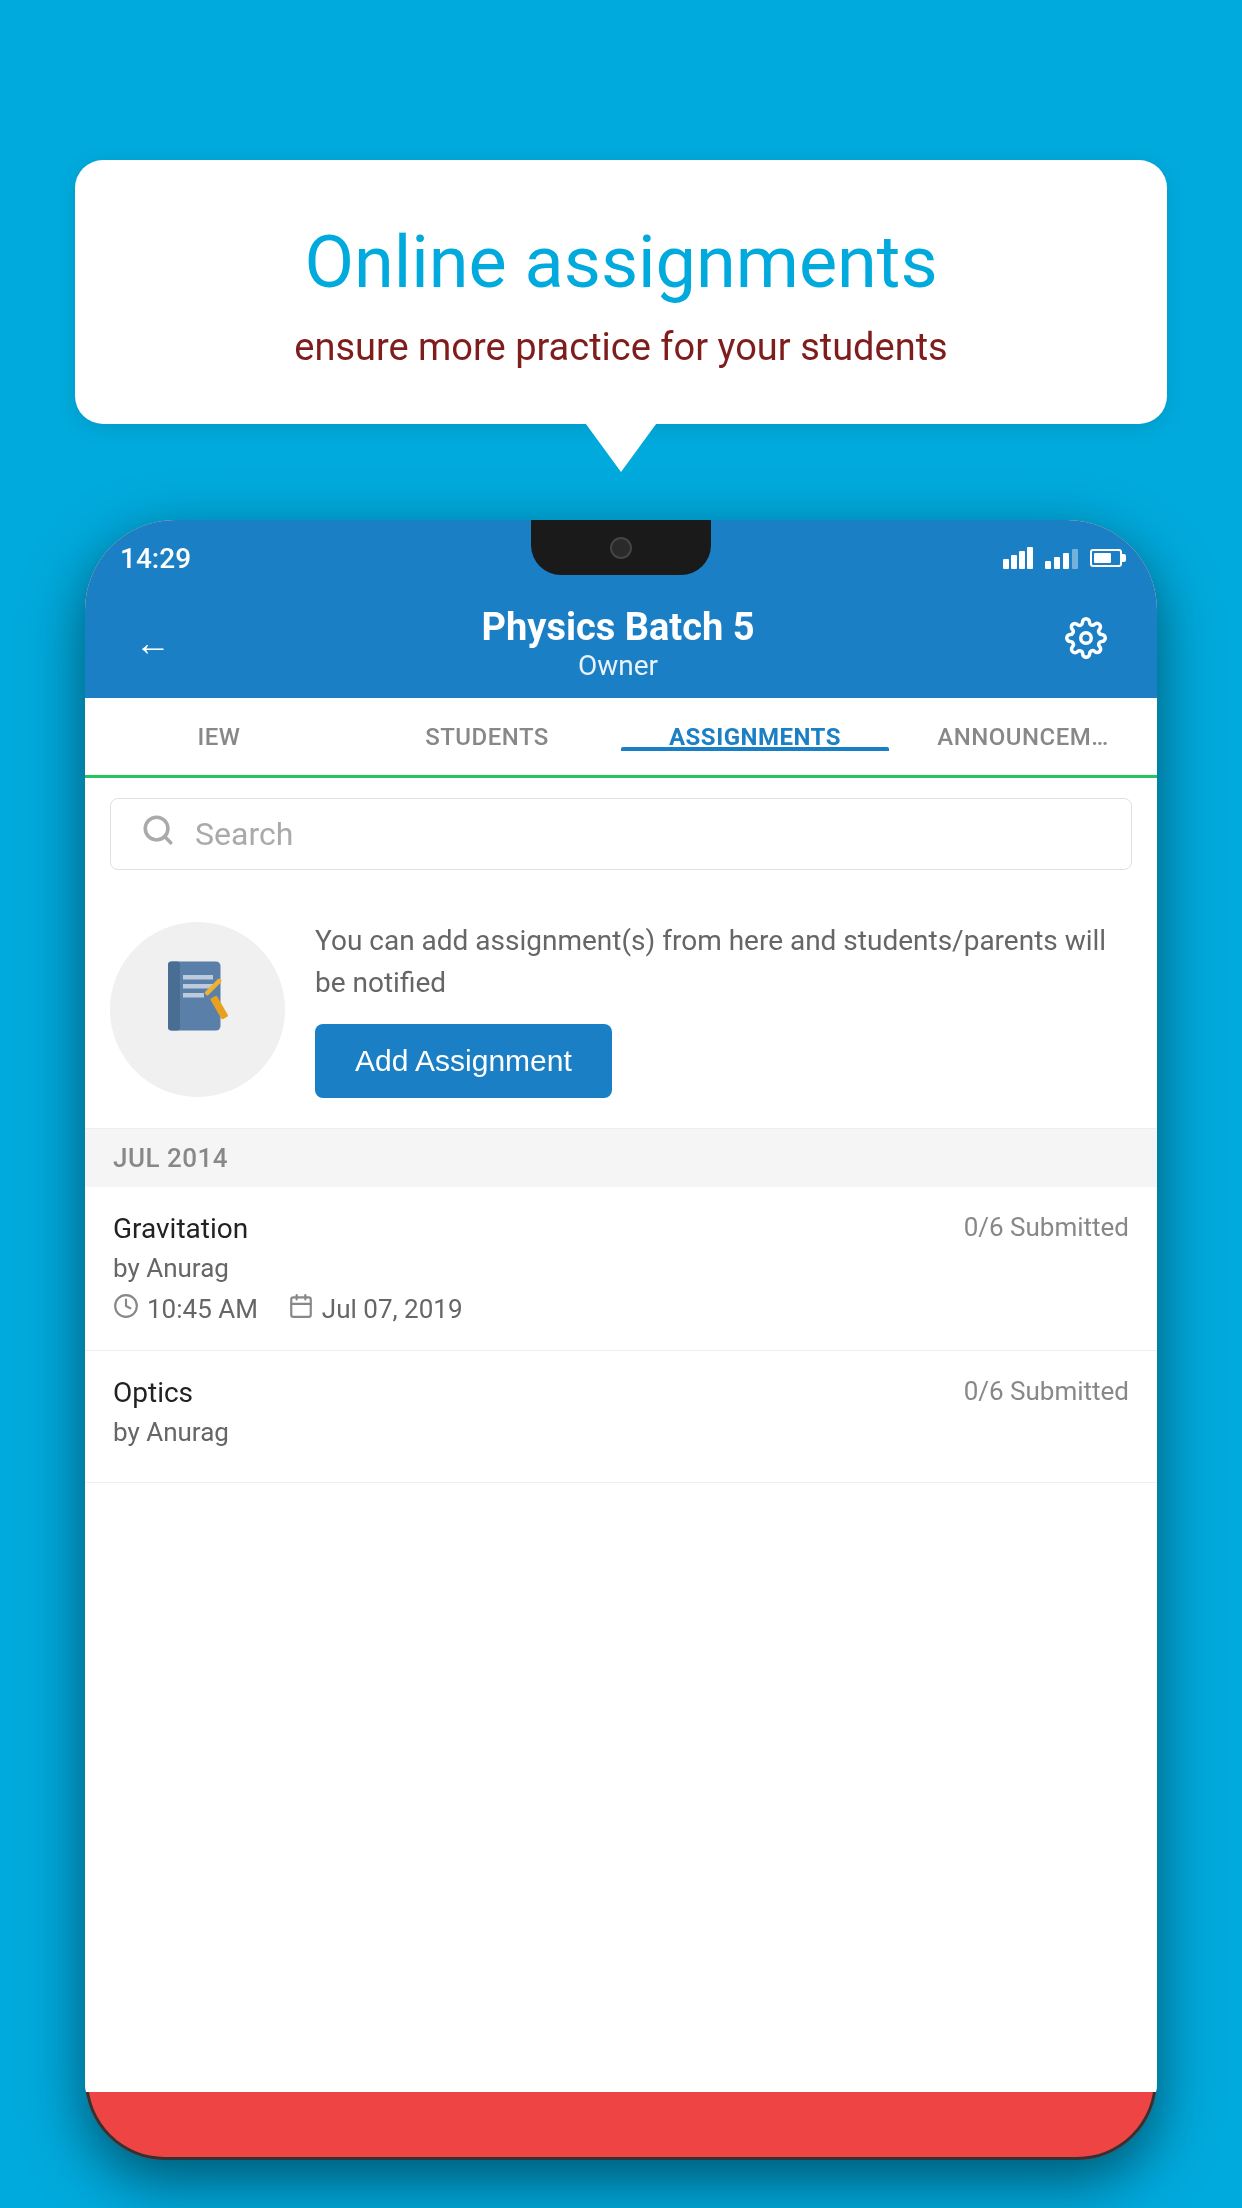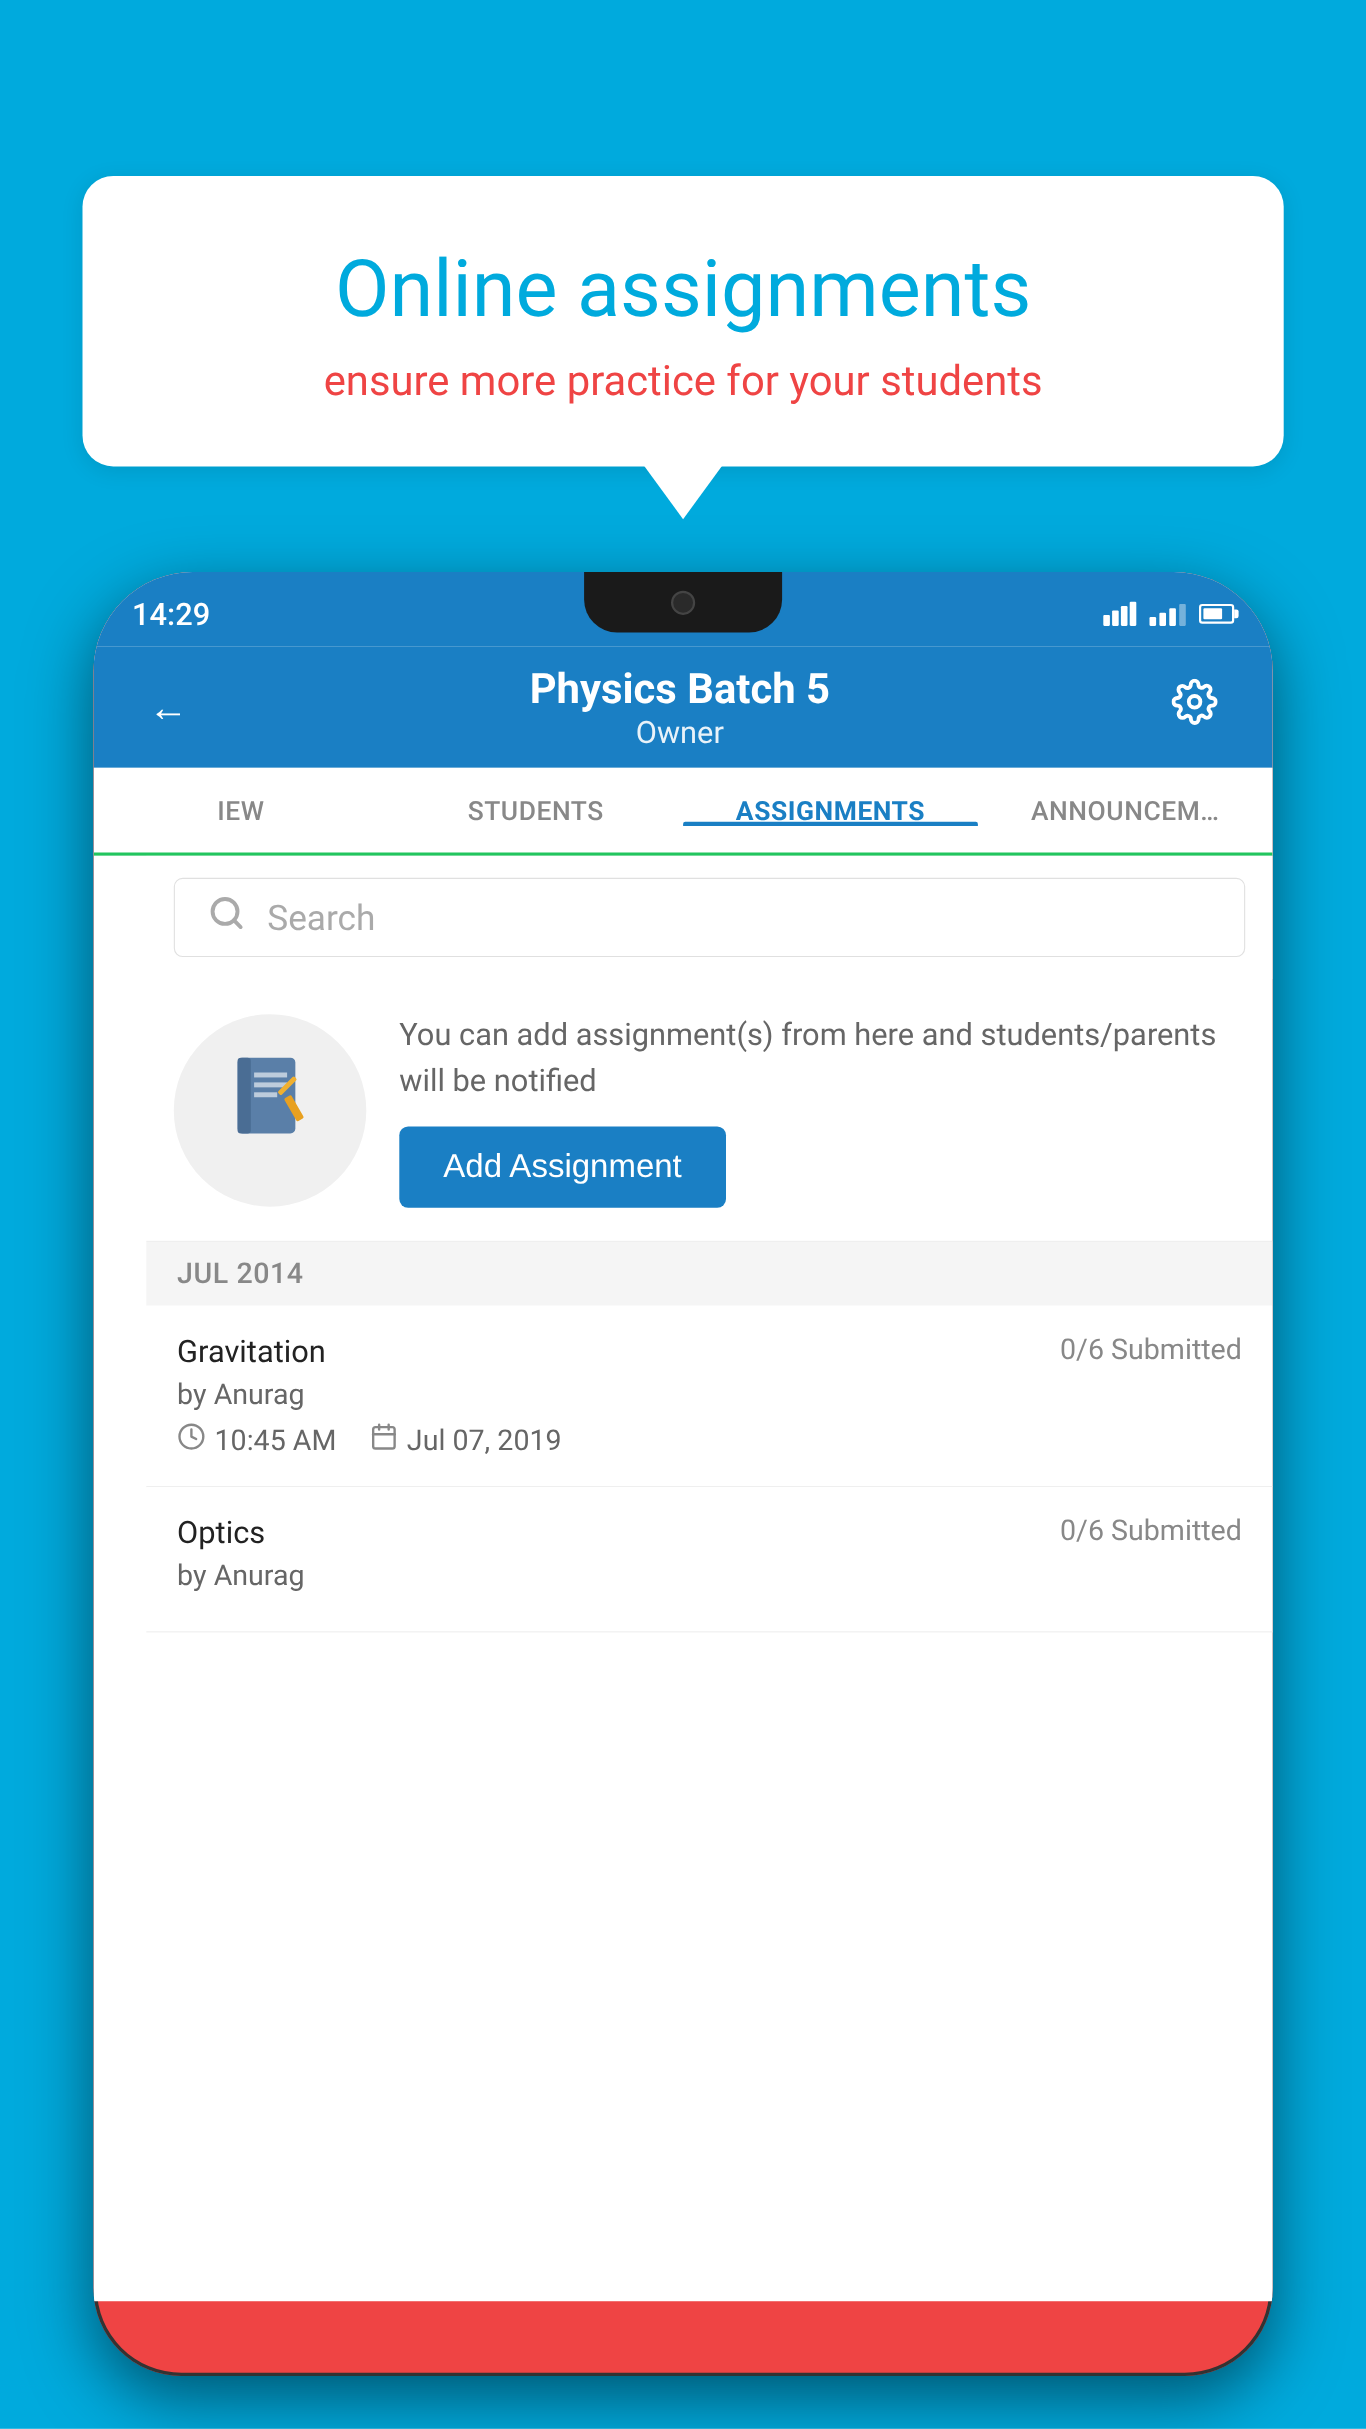--- a/index.html
+++ b/index.html
@@ -45,21 +45,21 @@
     .bubble-title {
       font-size: 72px;
       color: #00AADD;
       font-weight: 400;
       text-align: center;
       margin-bottom: 20px;
     }
 
     .bubble-subtitle {
       font-size: 38px;
-      color: #ef4444;
+      color: #7f1d1d;
       text-align: center;
       font-weight: 400;
     }
 
     
     .phone-container {
       position: absolute;
       top: 520px;
       left: 85px;
       right: 85px;
@@ -245,21 +245,20 @@
       height: 4px;
       background: #1a7fc4;
       border-radius: 2px 2px 0 0;
     }
 
     
     .screen-content {
       background: white;
       flex: 1;
       overflow: hidden;
-      padding-left: 48px;
     }
 
     
     .search-container {
       padding: 20px 25px;
       background: white;
     }
 
     .search-input {
       width: 100%;

